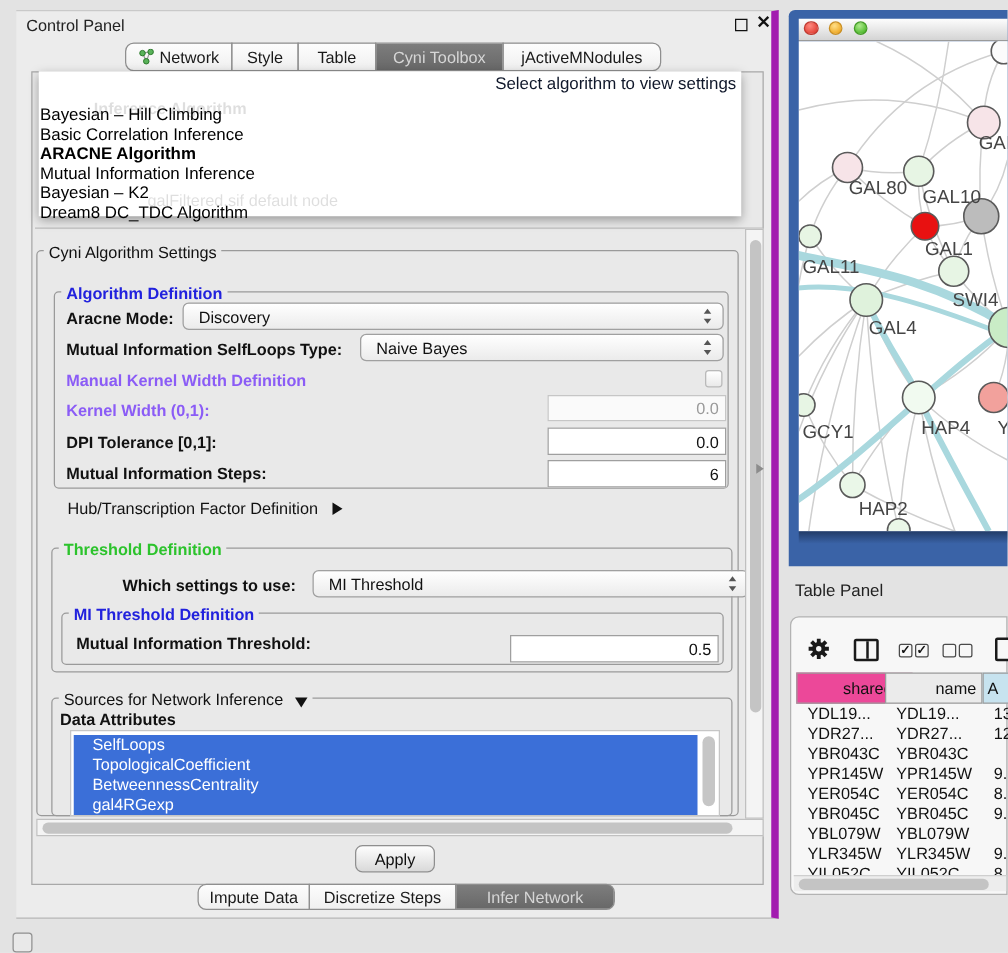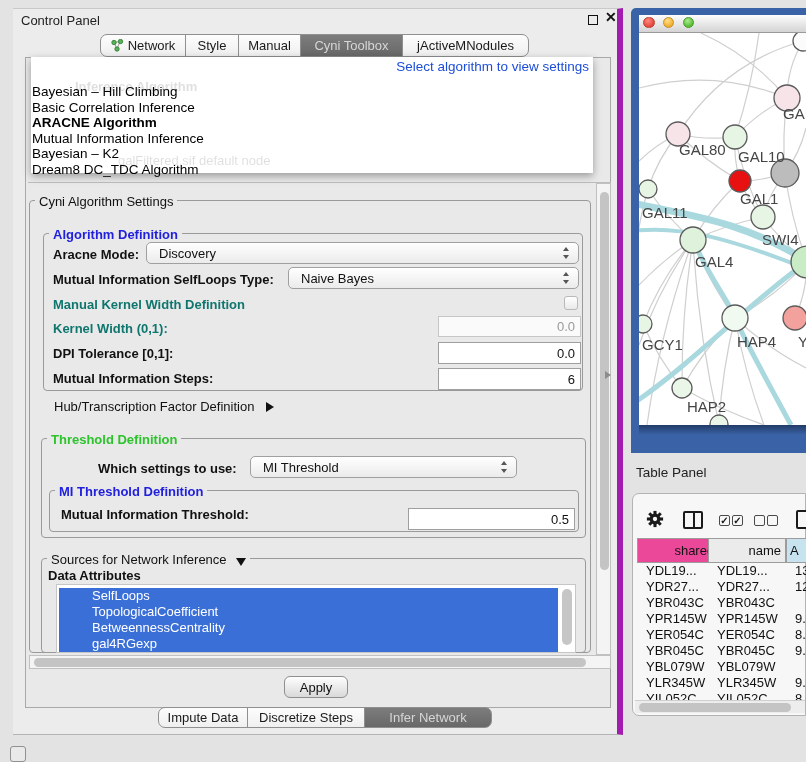--- a/index.html
+++ b/index.html
@@ -18,47 +18,47 @@
   .tab.first { border-radius:7px 0 0 7px; margin-left:0; }
   .tab.last { border-radius:0 7px 7px 0; }
   .tab.selected { background:linear-gradient(#7d7d7d,#686868); color:#d6d6d6; }
   #content { left:12px; top:48px; width:586px; height:651px; background:#e9e9e9; border:1px solid #a8a8a8; }
   #scrolltop-line { left:15px; top:173px; width:583px; height:1px; background:#bdbdbd; }
   .groupbox { position:absolute; border:1px solid #9a9a9a; border-radius:4px; }
   .legend { position:absolute; background:#e9e9e9; padding:0 4px; font-size:13px; color:#111; white-space:nowrap; }
   .legend.blue { color:#2121dd; font-weight:bold; }
   .legend.green { color:#2cc32c; font-weight:bold; }
   .lbl { position:absolute; font-size:13px; font-weight:bold; color:#111; white-space:nowrap; }
-  .lbl.dis { color:#0f766e; }
+  .lbl.dis { color:#8b5cf6; }
   .lbl.reg { font-weight:normal; }
   .combo { position:absolute; border:1px solid #a0a0a0; border-radius:5px; background:linear-gradient(#ffffff,#ebebeb);
     font-size:13px; color:#111; padding-left:12px; display:flex; align-items:center; }
   .combo .arrows { position:absolute; right:8px; top:50%; transform:translateY(-50%); width:7px; height:12px; }
   .combo .arrows i { position:absolute; left:0; width:0; height:0; border-left:3.5px solid transparent; border-right:3.5px solid transparent; }
   .combo .arrows i.up { top:0; border-bottom:4.5px solid #555; }
   .combo .arrows i.dn { bottom:0; border-top:4.5px solid #555; }
   .field { position:absolute; border:1px solid #9f9f9f; background:#fff; font-size:13px; color:#111;
     text-align:right; padding-right:5px; display:flex; align-items:center; justify-content:flex-end; }
   .field.dis { border-color:#c6c6c6; background:#fafafa; color:#9a9a9a; }
   #kernel-check { left:551px; top:287px; width:14px; height:14px; border:1px solid #b9b9b9; border-radius:3px;
     background:linear-gradient(#fff,#e9e9e9); }
   .tri-right { display:inline-block; width:0; height:0; border-top:5.5px solid transparent; border-bottom:5.5px solid transparent; border-left:8px solid #111; vertical-align:-1px; }
   .tri-down { display:inline-block; width:0; height:0; border-left:5.5px solid transparent; border-right:5.5px solid transparent; border-top:8px solid #111; vertical-align:-2px; }
   #attr-list { left:43px; top:575px; width:520px; height:69px; background:#fff; border:1px solid #c6c6c6; overflow:hidden; }
   .attr-item { position:absolute; left:2px; width:499px; height:16px; background:#3b6fd8; color:#fff; font-size:13px;
-    line-height:16px; padding-left:33px; }
+    line-height:16px; padding-left:15px; }
   #attr-scroll { position:absolute; left:505px; top:4px; width:10px; height:56px; background:#c6c6c6; border-radius:5px; }
   .scrollbar { position:absolute; background:#f4f4f4; border:1px solid #c0c0c0; }
   .thumb { position:absolute; background:#c4c4c4; border-radius:5px; }
   #apply-btn { left:271px; top:667px; width:64px; height:22px; border:1px solid #8f8f8f; border-radius:6px;
     background:linear-gradient(#fefefe,#d9d9d9); font-size:13px; color:#111; display:flex; align-items:center; justify-content:center; }
   #bottom-tabs { left:145px; top:698px; height:21px; }
   .tab.b { height:21px; }
   #popup { left:18px; top:48px; width:562px; height:116px; background:#fff; box-shadow:0 3px 8px rgba(0,0,0,0.35); }
-  #popup-prompt { position:absolute; right:4px; top:2px; font-size:13.5px; color:#1d4ed8; }
+  #popup-prompt { position:absolute; right:4px; top:2px; font-size:13.5px; color:#0f172a; }
   .pop-item { position:absolute; left:1px; width:560px; height:15.6px; font-size:13.5px; color:#000; line-height:15.6px; }
   .pop-item.bold { font-weight:bold; }
   .ghost { position:absolute; color:rgba(0,0,0,0.13); font-size:13px; }
   #divider-arrow { left:605px; top:371px; width:0; height:0; border-top:4px solid transparent; border-bottom:4px solid transparent; border-left:6px solid #8c8c8c; }
   #net-win { left:631px; top:8px; width:175px; height:445px; background:#3a63a7; border-radius:5px 0 0 0; }
   #net-titlebar { position:absolute; left:8px; top:7px; width:167px; height:18px; background:linear-gradient(#fdfdfd,#d4d4d4); border-bottom:1px solid #9a9a9a; }
   .light { position:absolute; top:1.5px; width:11.5px; height:11.5px; border-radius:50%; }
   #light-red { left:4.2px; background:radial-gradient(circle at 40% 30%, #ff8a80, #e4473c 70%); border:1px solid #c03a31; }
   #light-yellow { left:23.5px; background:radial-gradient(circle at 40% 30%, #ffe08a, #f0ad2e 70%); border:1px solid #c98f24; }
   #light-green { left:43.5px; background:radial-gradient(circle at 40% 30%, #b0eb8f, #57bd35 70%); border:1px solid #459c28; }
@@ -97,21 +97,21 @@
         <circle cx="3" cy="3.5" r="2.2" fill="#59b259" stroke="#2d7a2d" stroke-width="0.8"></circle>
         <circle cx="9.5" cy="2.5" r="2.2" fill="#59b259" stroke="#2d7a2d" stroke-width="0.8"></circle>
         <circle cx="6" cy="10" r="2.2" fill="#59b259" stroke="#2d7a2d" stroke-width="0.8"></circle>
       </svg>
       <span>Network</span>
     </div>
     <div class="tab" style="width:54px">
         <span>Style</span>
       </div>
     <div class="tab" style="width:63px">
-        <span>Manual</span>
+        <span>Table</span>
       </div>
     <div class="tab selected" style="width:103px">
         <span>Cyni Toolbox</span>
       </div>
     <div class="tab last" style="width:127px">
         <span>jActiveMNodules</span>
       </div>
   </div>
 
   <div id="content" class="abs"></div>
@@ -155,21 +155,21 @@
 
   <div class="lbl reg" style="left:41px;top:390px">
     <span>Hub/Transcription Factor Definition</span>
     <span class="tri-right" style="margin-left:8px"></span>
   </div>
 
   <div class="groupbox" style="left:28px;top:429px;width:545px;height:100px"></div>
   <div class="legend green" style="left:34px;top:423px">Threshold Definition</div>
 
   <div class="lbl" style="left:85px;top:452px">Which settings to use:</div>
-  <div class="combo" style="left:237px;top:447px;width:267px;height:22px">
+  <div class="combo" style="left:237px;top:447px;width:349px;height:22px">
     <span>MI Threshold</span>
     <span class="arrows">
         <i class="up"></i>
         <i class="dn"></i>
       </span>
   </div>
 
   <div class="groupbox" style="left:36px;top:481px;width:530px;height:42px"></div>
   <div class="legend blue" style="left:42px;top:475px">MI Threshold Definition</div>
 

